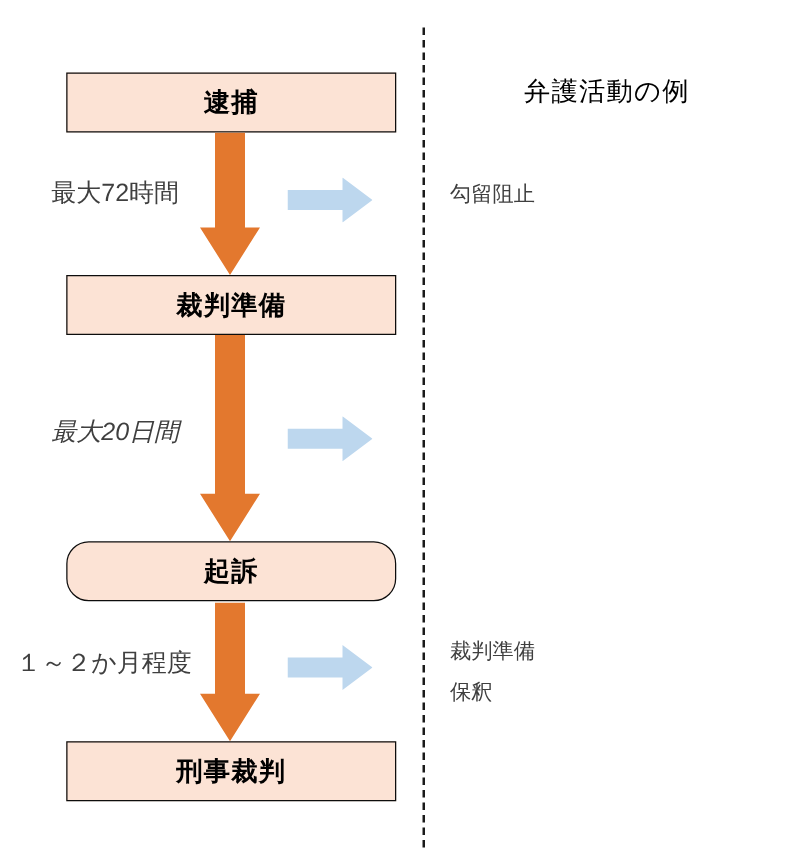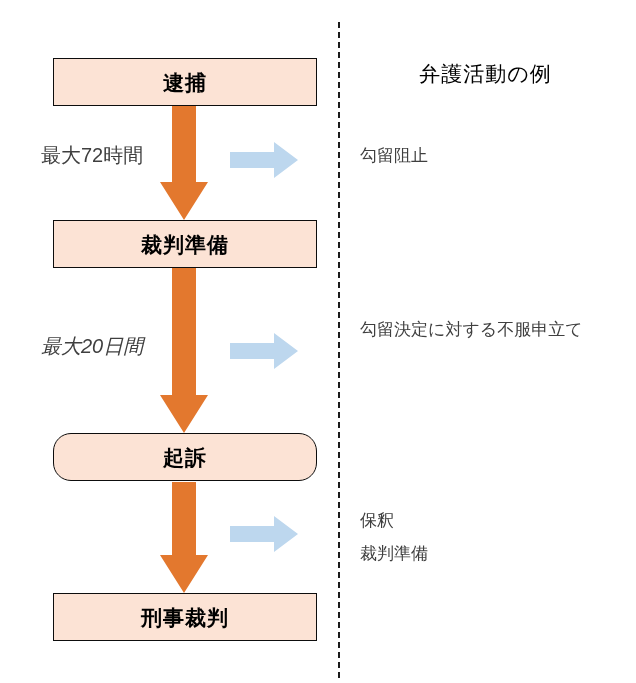--- a/index.html
+++ b/index.html
@@ -165,29 +165,29 @@
   <svg class="arrow-right bluearrow-2" viewBox="0 0 68 36" preserveAspectRatio="none">
     <polygon points="0,10 44,10 44,0 68,18 44,36 44,26 0,26" fill="#BDD7EE"></polygon>
   </svg>
 
   <svg class="arrow-right bluearrow-3" viewBox="0 0 68 36" preserveAspectRatio="none">
     <polygon points="0,10 44,10 44,0 68,18 44,36 44,26 0,26" fill="#BDD7EE"></polygon>
   </svg>
 
   <div class="duration dur-1">最大72時間</div>
   <div class="duration dur-2">最大20日間</div>
+  <div class="duration dur-3">１～２か月程度</div>
 
   <div class="right-title">弁護活動の例</div>
 
   <div class="right-group rg-1">
     <div class="right-item">勾留阻止</div>
   </div>
 
   <div class="right-group rg-2">
-    <div class="right-item">勾留決定に対する不服申立て</div>
   </div>
 
   <div class="right-group rg-3">
+    <div class="right-item">裁判準備</div>
     <div class="right-item">保釈</div>
-    <div class="right-item">裁判準備</div>
   </div>
 
 </div>
 
 </body></html>

